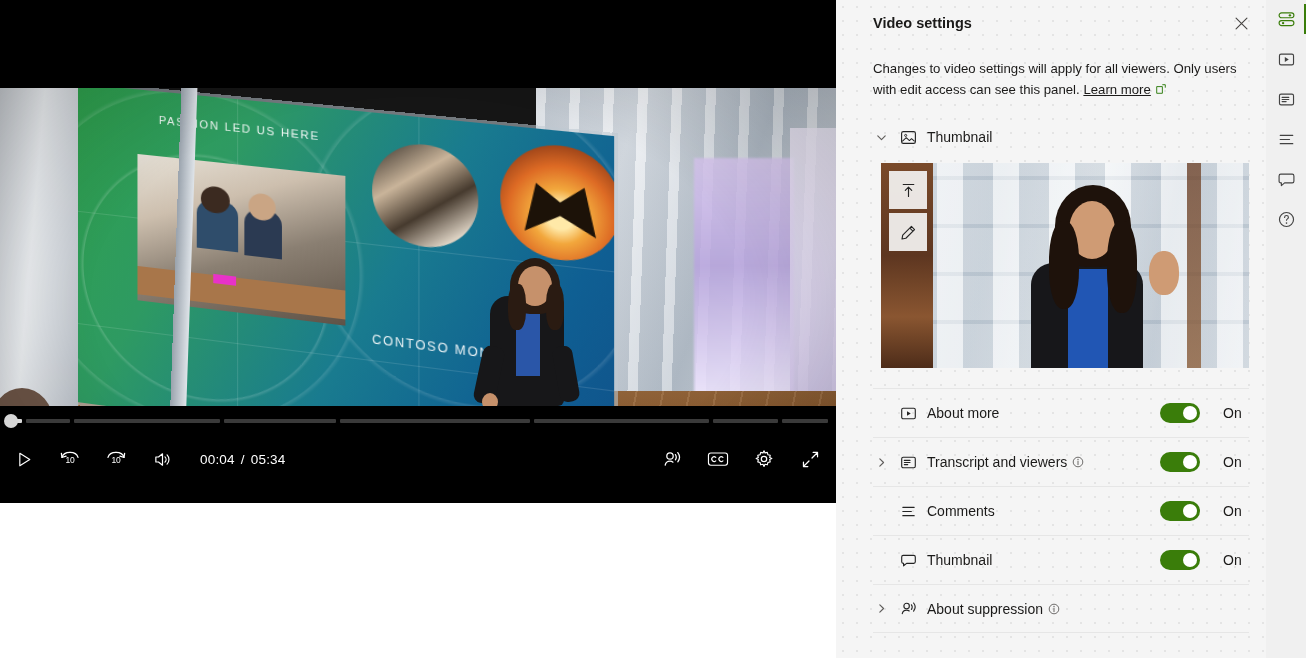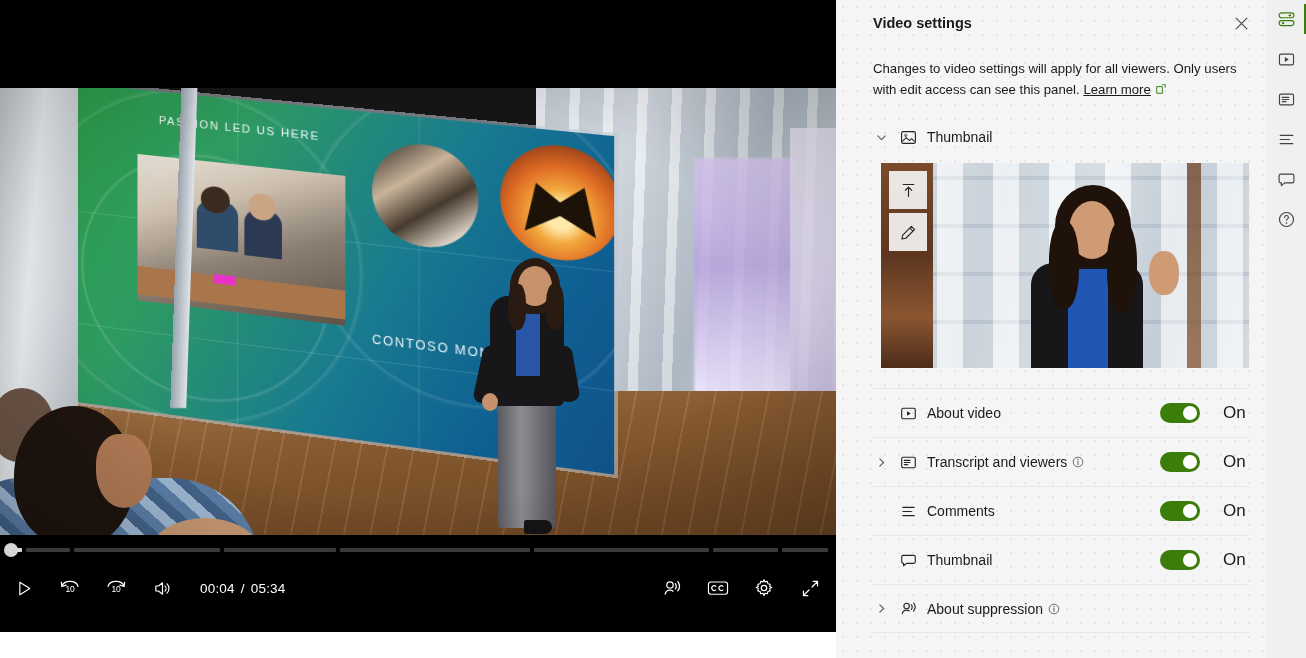--- a/index.html
+++ b/index.html
@@ -7,21 +7,21 @@
     width: 1306px; height: 658px;
     overflow: hidden;
     font-family: "Liberation Sans", sans-serif;
     background: #ffffff;
   }
   #app { position: relative; width: 1306px; height: 658px; display: flex; }
 
   
   .player {
     position: relative;
-    width: 836px; height: 632px;
+    width: 836px; height: 503px;
     background: #000000;
     flex: 0 0 836px;
     overflow: hidden;
   }
   .video-stage {
     position: absolute; left: 0; top: 88px; width: 836px; height: 473px;
     overflow: hidden;
     background: #151515;
   }
 
@@ -243,21 +243,21 @@
     height: 49px; margin: 0 17px 0 17px;
     border-top: 1px solid #e6e6e6;
     gap: 9px; cursor: pointer;
   }
   .row:last-child { border-bottom: 1px solid #e6e6e6; }
   .row-label { font-size: 14px; color: #1b1a19; display: flex; align-items: center; gap: 5px; }
   .info-ico { color: #605e5c; display: inline-flex; vertical-align: top; }
   .row-spacer { flex: 1; }
   .toggle { width: 40px; height: 20px; border-radius: 10px; background: #3a7d0a; position: relative; flex: 0 0 40px; }
   .toggle .knob { position: absolute; right: 3px; top: 3px; width: 14px; height: 14px; border-radius: 50%; background: #ffffff; }
-  .toggle-state { font-size: 17px; color: #1b1a19; width: 26px; margin-left: 14px; }
+  .toggle-state { font-size: 14px; color: #1b1a19; width: 26px; margin-left: 14px; }
   .no-chev { width: 16px; flex: 0 0 16px; }
 
   
   .rail {
     width: 40px; flex: 0 0 40px; height: 658px;
     background: #f0f0f0;
     display: flex; flex-direction: column; align-items: center;
     padding-top: 6px; gap: 8px;
     position: relative;
   }
@@ -482,21 +482,21 @@
     <div class="rows">
 
       <div class="row">
         <span class="no-chev"></span>
         <span class="sec-icon">
           <svg width="17" height="17" viewBox="0 0 18 18" fill="none">
             <rect x="1.8" y="3.4" width="14.4" height="11.2" rx="1.6" stroke="currentColor" stroke-width="1.2"></rect>
             <path d="M7.4 6.6 11.4 9l-4 2.4z" fill="currentColor"></path>
           </svg>
         </span>
-        <span class="row-label">About video</span>
+        <span class="row-label">About more</span>
         <span class="row-spacer"></span>
         <span class="toggle">
             <span class="knob"></span>
           </span>
         <span class="toggle-state">On</span>
       </div>
 
       <div class="row">
         <span class="chev">
           <svg width="13" height="13" viewBox="0 0 14 14" fill="none">

